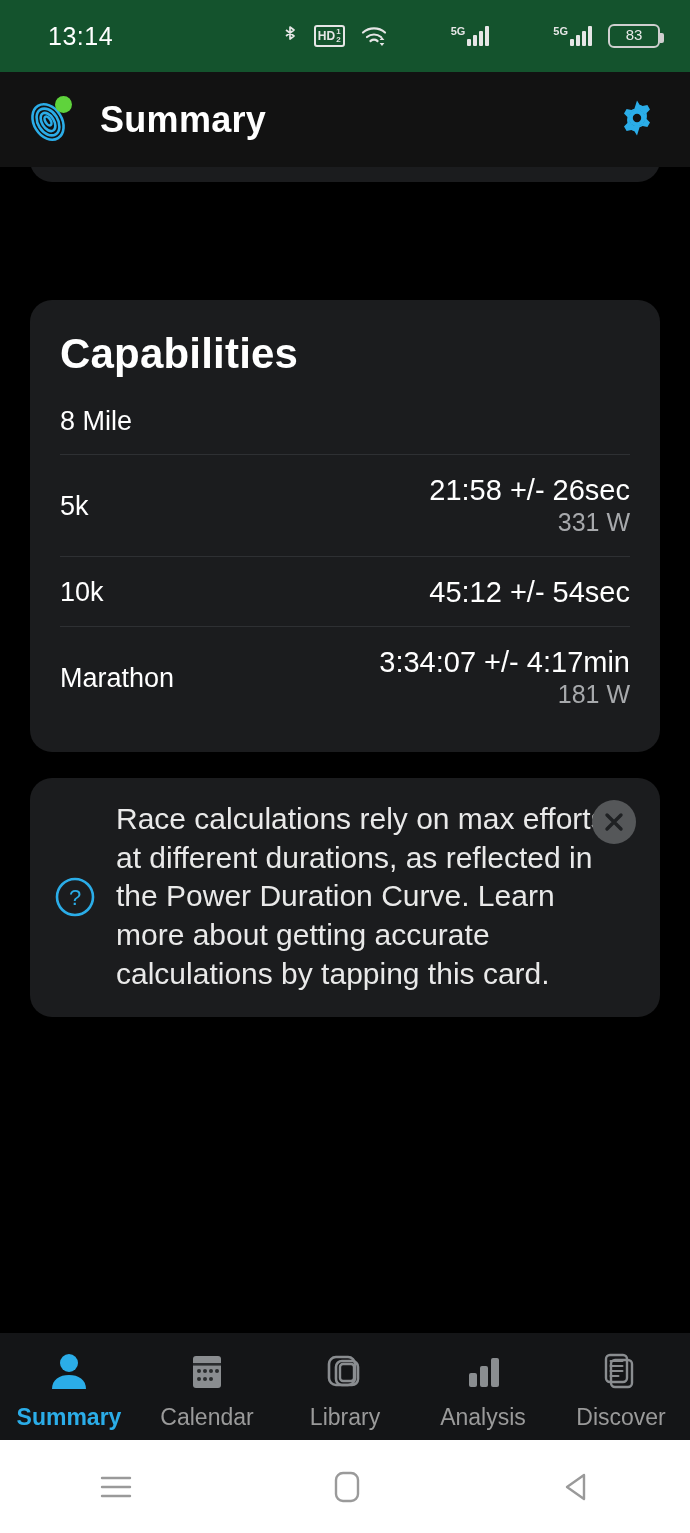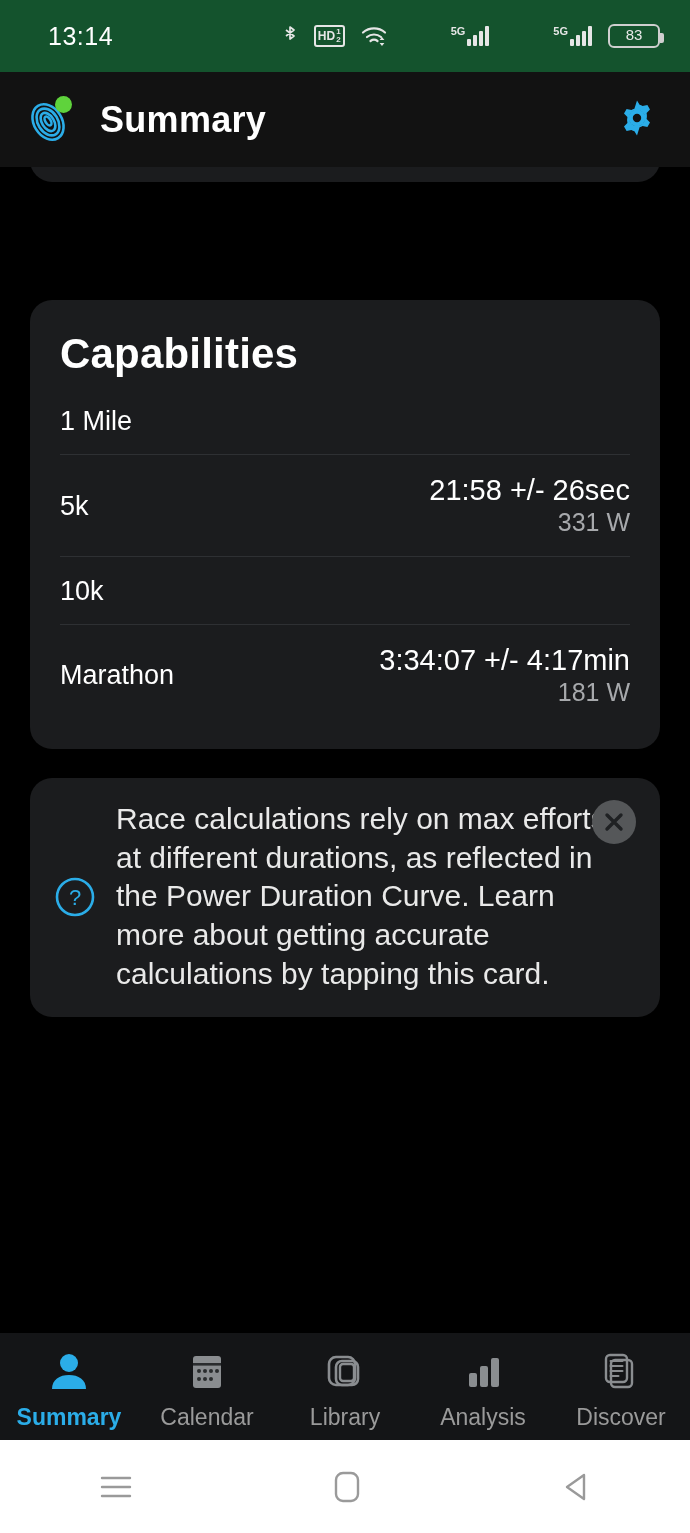--- a/index.html
+++ b/index.html
@@ -204,34 +204,35 @@
           <rect x="19" y="18" width="4" height="13" rx="1.6" fill="#2bade8"></rect>
         </svg>
       </span>
     </div>
 
     <div class="card cap-card">
       <div class="cap-title">Capabilities</div>
       <div class="rows">
 
         <div class="row">
-          <div class="row-label">1 Mile</div>
+          <div class="row-label">8 Mile</div>
         </div>
 
         <div class="row">
           <div class="row-label">5k</div>
           <div class="row-vals">
             <div class="row-time">21:58 +/- 26sec</div>
             <div class="row-power">331 W</div>
           </div>
         </div>
 
         <div class="row">
           <div class="row-label">10k</div>
           <div class="row-vals">
+            <div class="row-time">45:12 +/- 54sec</div>
           </div>
         </div>
 
 
         <div class="row">
           <div class="row-label">Marathon</div>
           <div class="row-vals">
             <div class="row-time">3:34:07 +/- 4:17min</div>
             <div class="row-power">181 W</div>
           </div>

